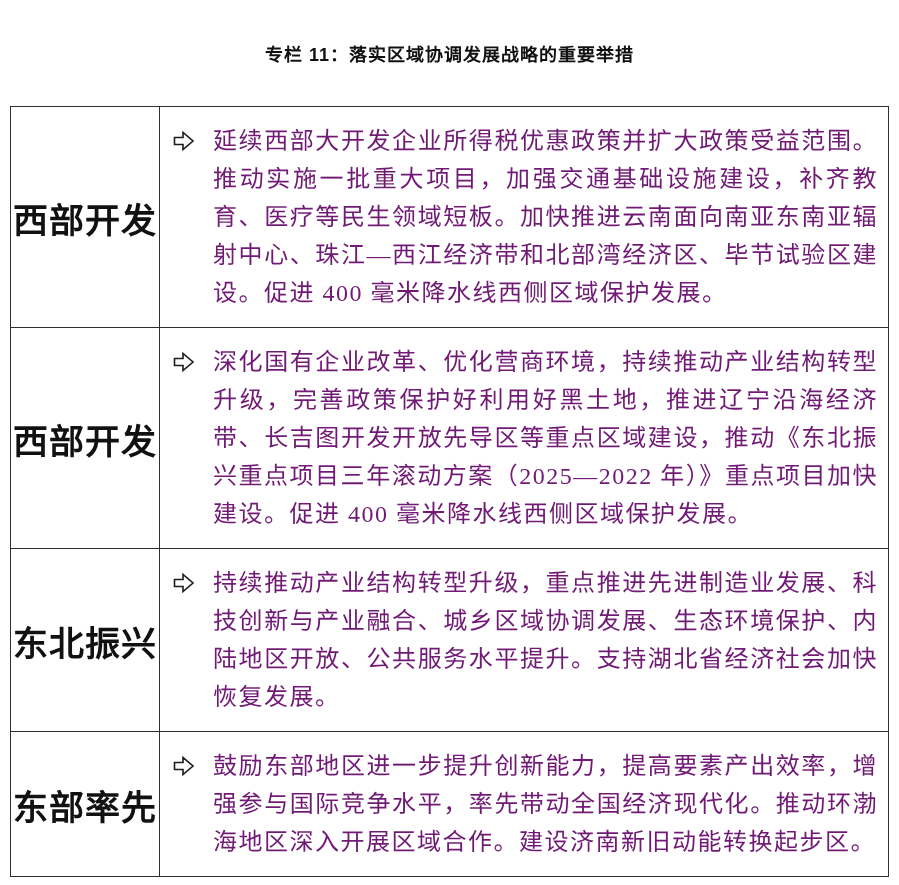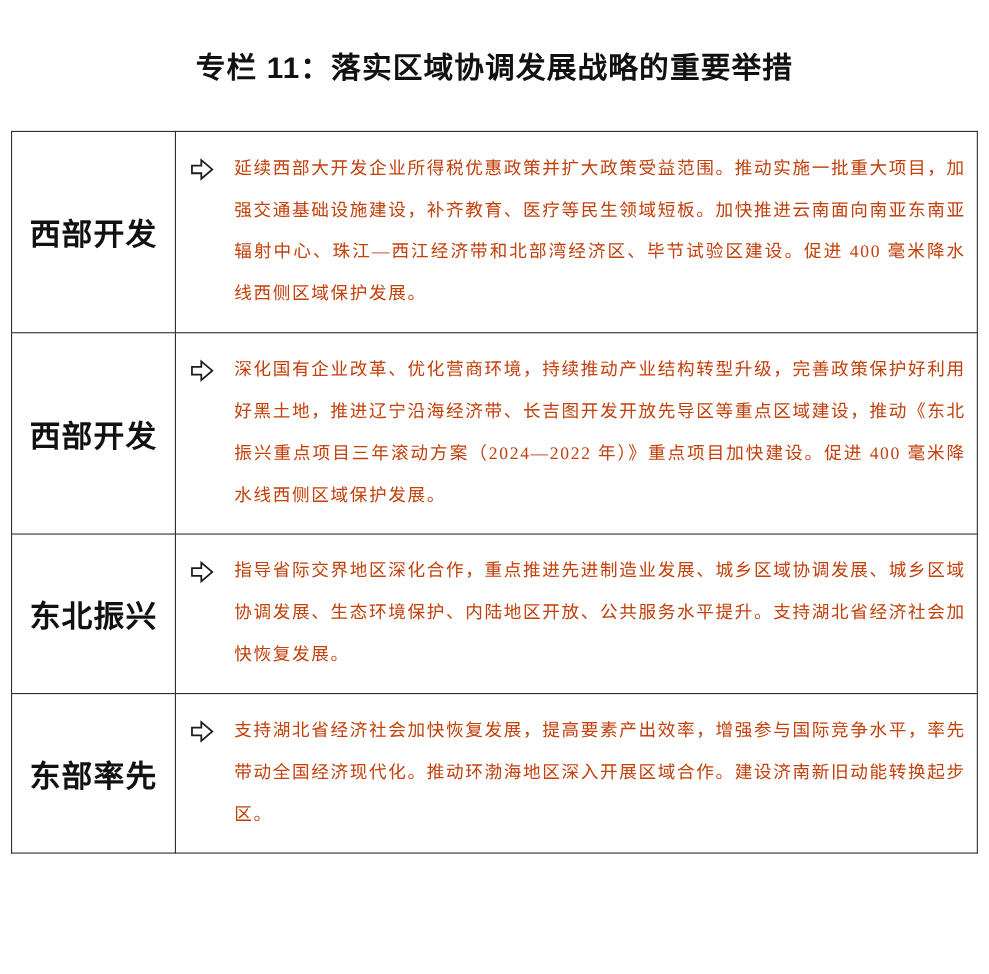--- a/index.html
+++ b/index.html
@@ -11,40 +11,40 @@
     width: 899px;
     height: 885px;
     overflow: hidden;
     color: #1c1c1c;
   }
   .page-title {
     margin: 40px 0 0 0;
     text-align: center;
     font-family: "Liberation Sans", sans-serif;
     font-weight: 700;
-    font-size: 27px;
+    font-size: 18px;
     letter-spacing: 1px;
     color: #111111;
   }
   table.measures-table {
     border-collapse: collapse;
     table-layout: fixed;
     width: 879px;
     margin: 40px auto 0 auto;
   }
   table.measures-table td {
     border: 1.5px solid #2e2e2e;
     vertical-align: middle;
   }
   td.label-cell {
     width: 146px;
     text-align: center;
     font-family: "Liberation Sans", sans-serif;
     font-weight: 700;
-    font-size: 28px;
+    font-size: 35px;
     letter-spacing: 1px;
     color: #111111;
   }
   td.content-cell {
     padding: 15px 10px 15px 8px;
     vertical-align: top;
   }
   .content-wrap {
     display: flex;
     align-items: flex-start;
@@ -57,26 +57,26 @@
   }
   .bullet svg {
     display: block;
     width: 24px;
     height: 24px;
   }
   p.content-text {
     margin: 0;
     flex: 1 1 auto;
     font-family: "Liberation Serif", serif;
-    font-size: 16px;
+    font-size: 24px;
     line-height: 38px;
     letter-spacing: 1.5px;
     text-align: justify;
     text-justify: inter-ideograph;
-    color: #c2410c;
+    color: #701a75;
   }
 </style>
 </head>
 <body>
 
 <h1 class="page-title">专栏 11：落实区域协调发展战略的重要举措</h1>
 
 <table class="measures-table">
   <tbody>
     <tr>
@@ -94,44 +94,44 @@
     </tr>
     <tr>
       <td class="label-cell">西部开发</td>
       <td class="content-cell">
         <div class="content-wrap">
           <span class="bullet">
             <svg viewBox="0 0 24 24" xmlns="http://www.w3.org/2000/svg">
                 <path d="M2.5 8.5 H11 V3.5 L21 12 L11 20.5 V15.5 H2.5 Z" fill="none" stroke="#1c1c1c" stroke-width="1.6" stroke-linejoin="miter"></path>
               </svg>
           </span>
-          <p class="content-text">深化国有企业改革、优化营商环境，持续推动产业结构转型升级，完善政策保护好利用好黑土地，推进辽宁沿海经济带、长吉图开发开放先导区等重点区域建设，推动《东北振兴重点项目三年滚动方案（2024—2022 年）》重点项目加快建设。促进 400 毫米降水线西侧区域保护发展。</p>
+          <p class="content-text">深化国有企业改革、优化营商环境，持续推动产业结构转型升级，完善政策保护好利用好黑土地，推进辽宁沿海经济带、长吉图开发开放先导区等重点区域建设，推动《东北振兴重点项目三年滚动方案（2025—2022 年）》重点项目加快建设。促进 400 毫米降水线西侧区域保护发展。</p>
         </div>
       </td>
     </tr>
     <tr>
       <td class="label-cell">东北振兴</td>
       <td class="content-cell">
         <div class="content-wrap">
           <span class="bullet">
             <svg viewBox="0 0 24 24" xmlns="http://www.w3.org/2000/svg">
                 <path d="M2.5 8.5 H11 V3.5 L21 12 L11 20.5 V15.5 H2.5 Z" fill="none" stroke="#1c1c1c" stroke-width="1.6" stroke-linejoin="miter"></path>
               </svg>
           </span>
-          <p class="content-text">指导省际交界地区深化合作，重点推进先进制造业发展、城乡区域协调发展、城乡区域协调发展、生态环境保护、内陆地区开放、公共服务水平提升。支持湖北省经济社会加快恢复发展。</p>
+          <p class="content-text">持续推动产业结构转型升级，重点推进先进制造业发展、科技创新与产业融合、城乡区域协调发展、生态环境保护、内陆地区开放、公共服务水平提升。支持湖北省经济社会加快恢复发展。</p>
         </div>
       </td>
     </tr>
     <tr>
       <td class="label-cell">东部率先</td>
       <td class="content-cell">
         <div class="content-wrap">
           <span class="bullet">
             <svg viewBox="0 0 24 24" xmlns="http://www.w3.org/2000/svg">
                 <path d="M2.5 8.5 H11 V3.5 L21 12 L11 20.5 V15.5 H2.5 Z" fill="none" stroke="#1c1c1c" stroke-width="1.6" stroke-linejoin="miter"></path>
               </svg>
           </span>
-          <p class="content-text">支持湖北省经济社会加快恢复发展，提高要素产出效率，增强参与国际竞争水平，率先带动全国经济现代化。推动环渤海地区深入开展区域合作。建设济南新旧动能转换起步区。</p>
+          <p class="content-text">鼓励东部地区进一步提升创新能力，提高要素产出效率，增强参与国际竞争水平，率先带动全国经济现代化。推动环渤海地区深入开展区域合作。建设济南新旧动能转换起步区。</p>
         </div>
       </td>
     </tr>
   </tbody>
 </table>
 
 </body></html>

